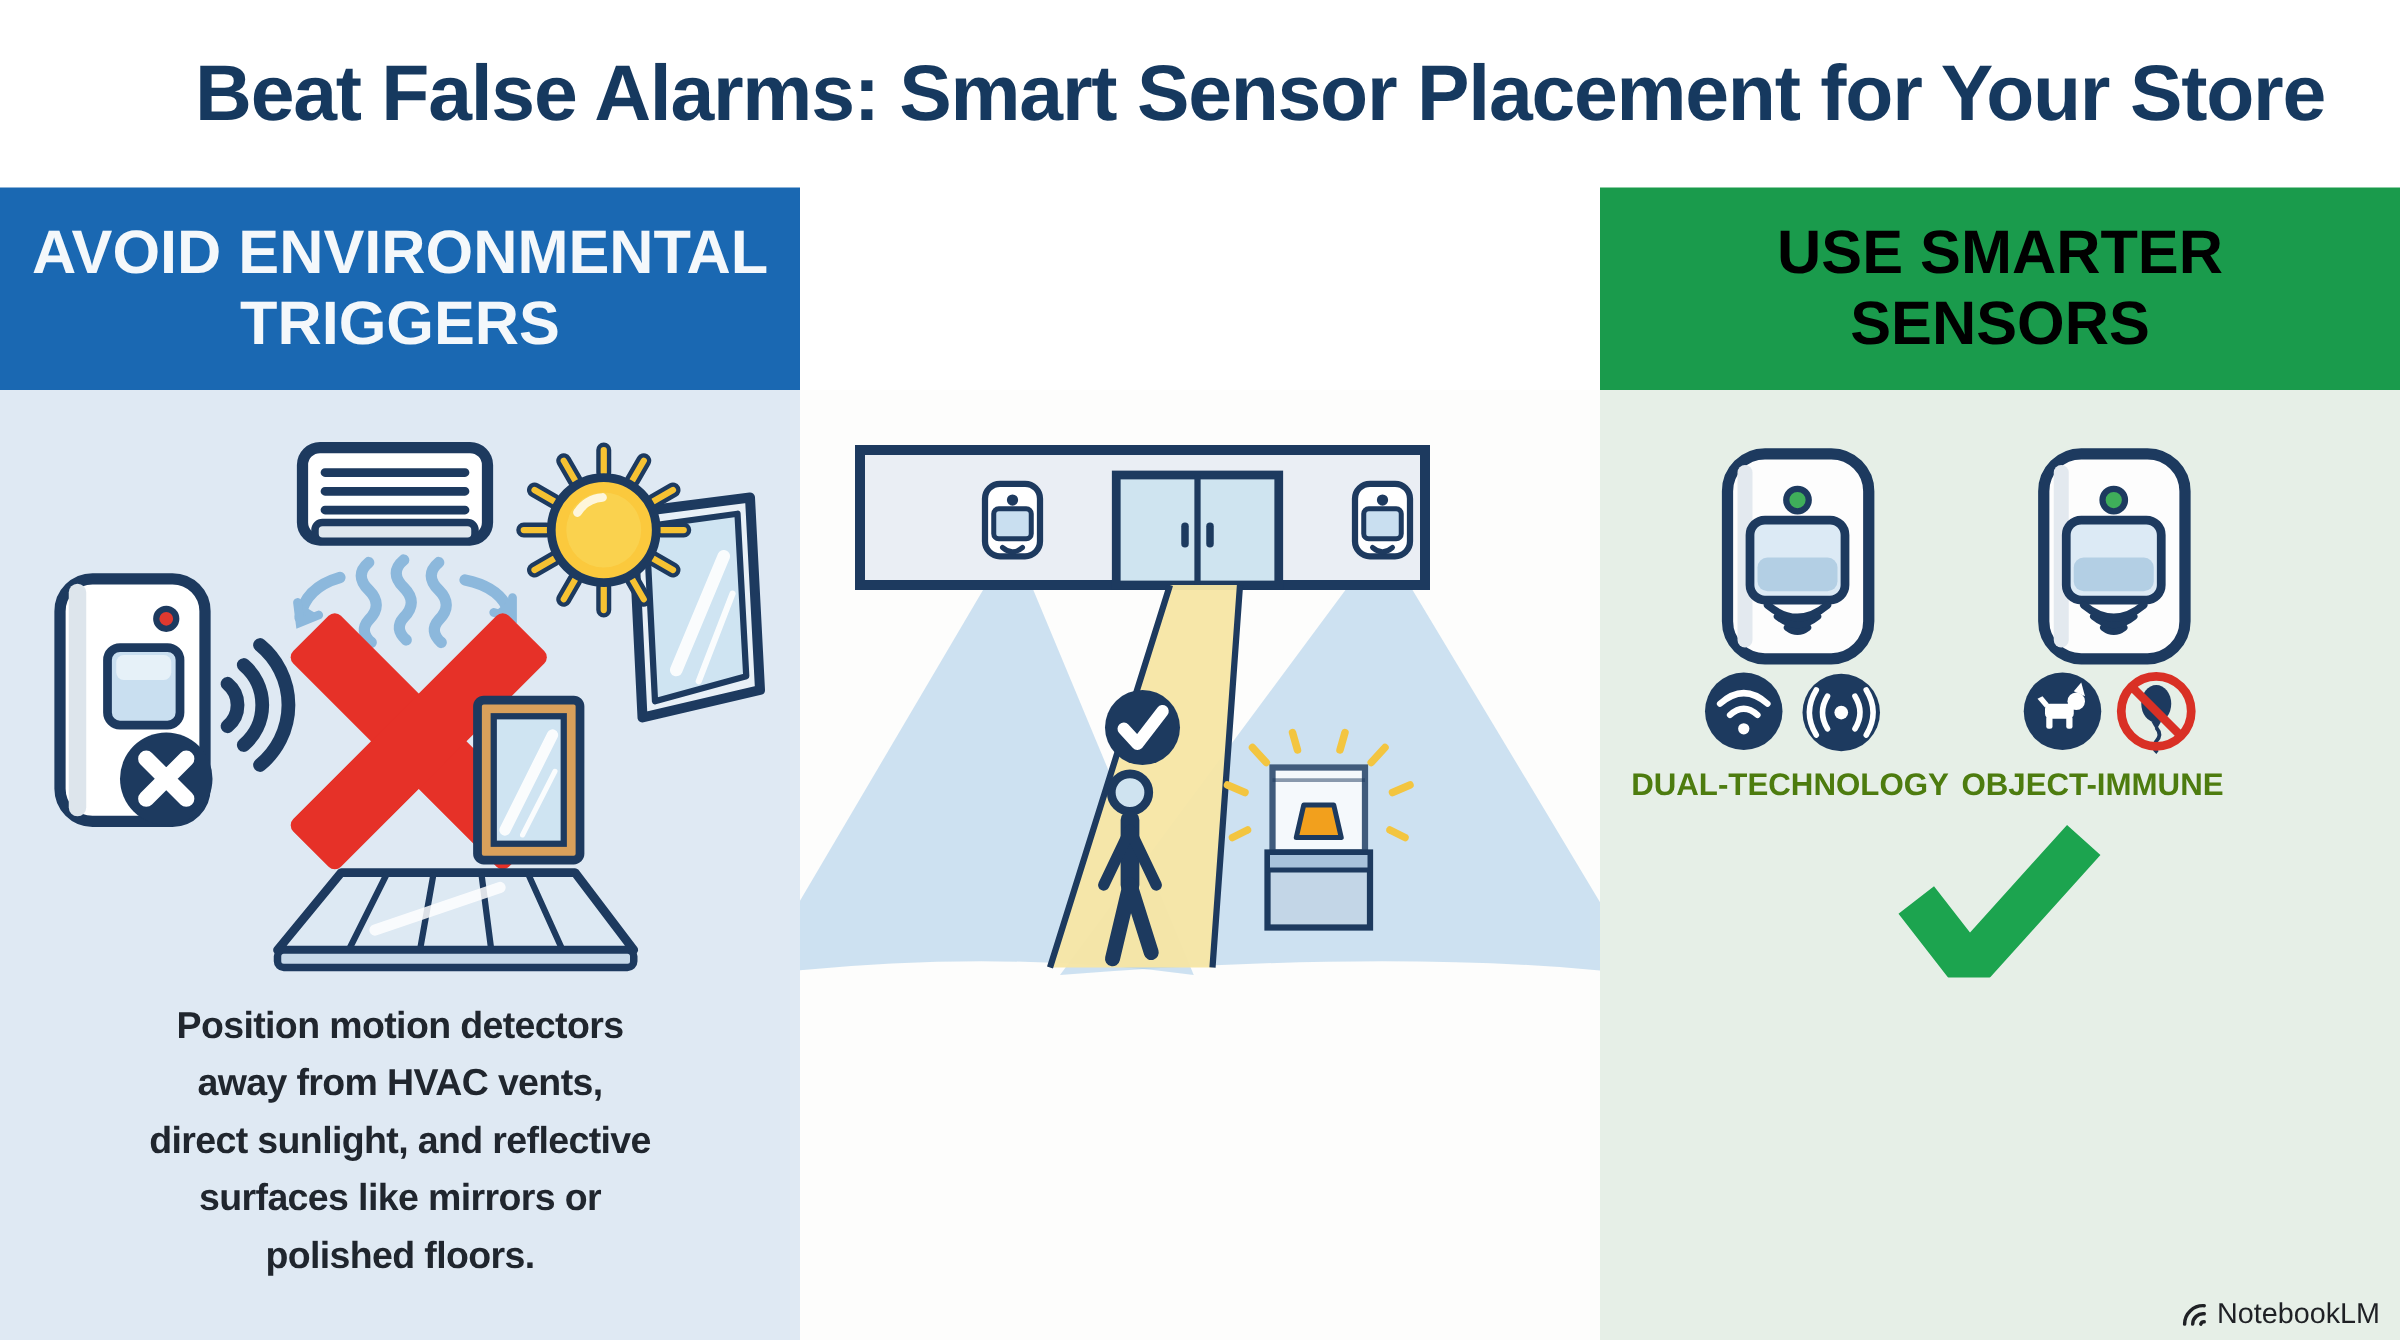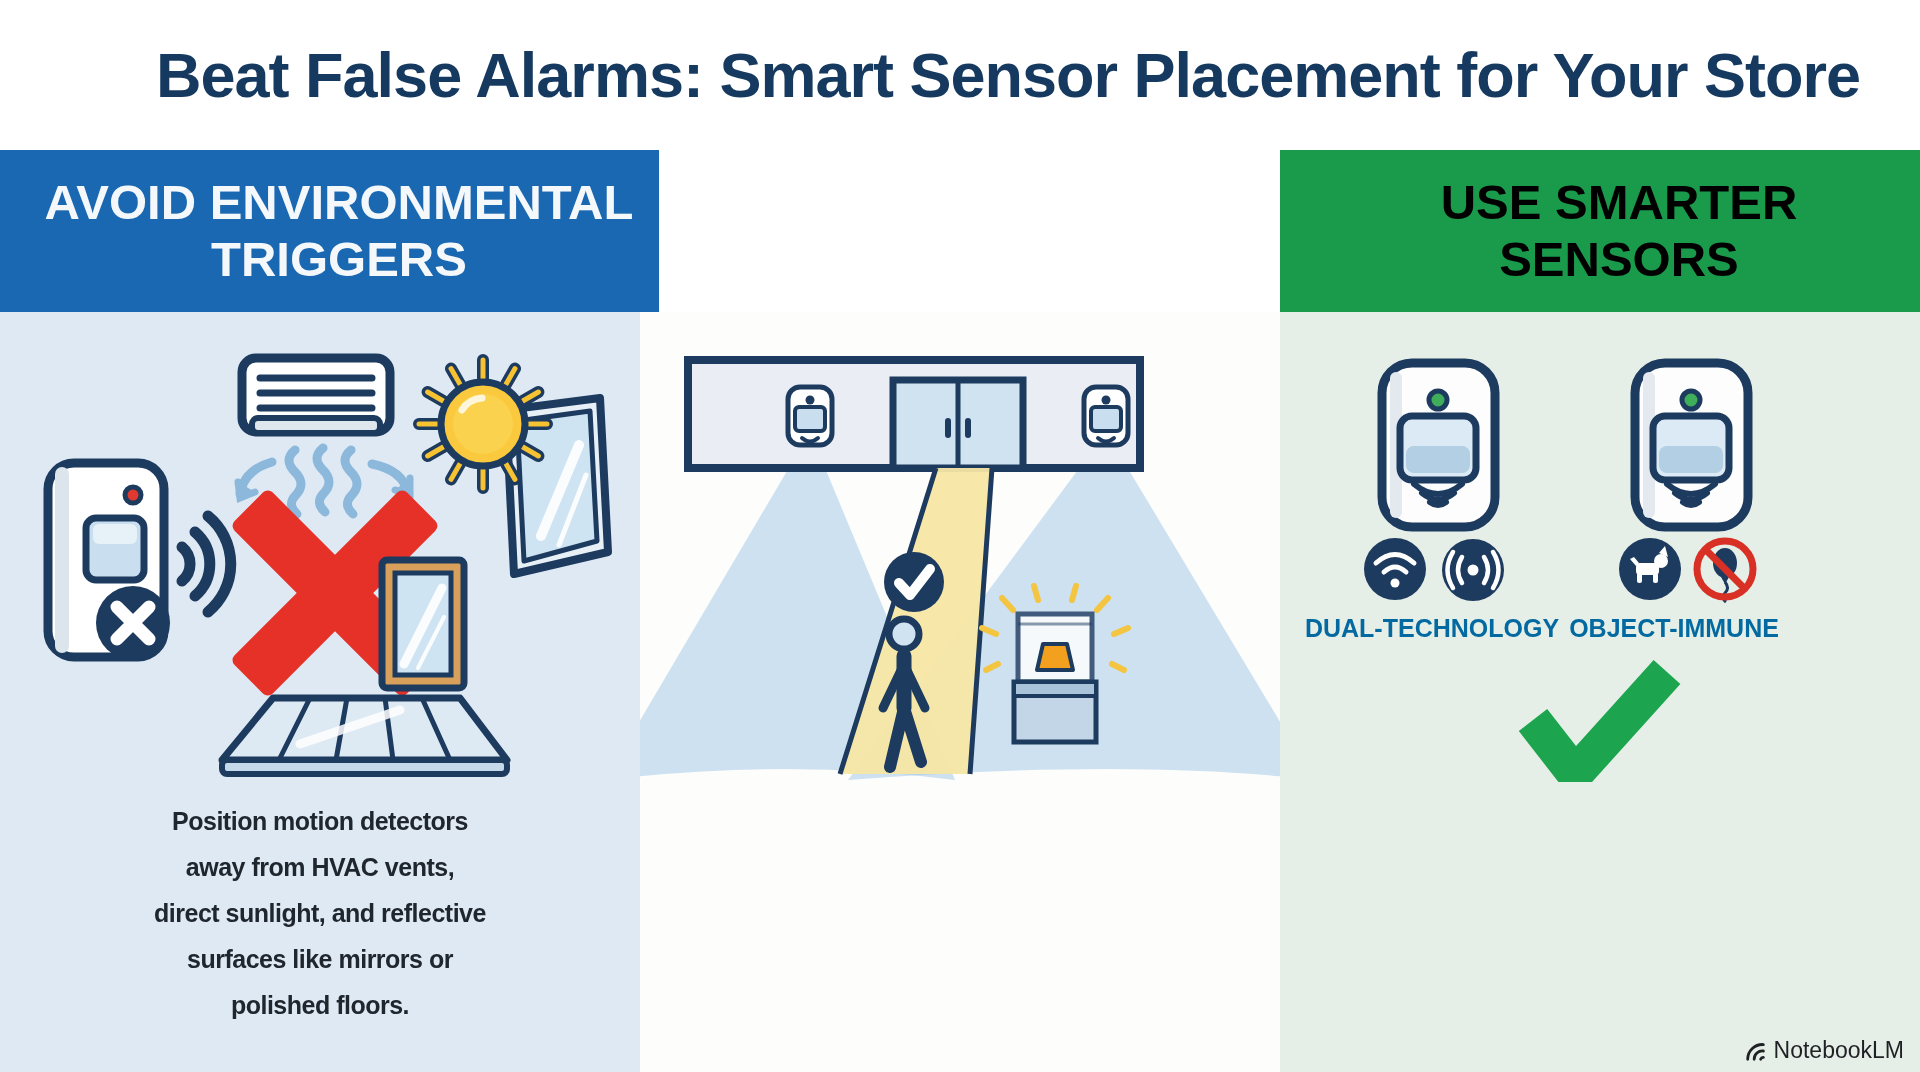--- a/index.html
+++ b/index.html
@@ -6,32 +6,32 @@
   #stage{position:relative;width:1920px;height:1072px;overflow:hidden;background:#fff;
          font-family:"Liberation Sans",sans-serif;}
   
   #title-band{position:absolute;left:0;top:0;width:1920px;height:150px;background:#ffffff;
               display:flex;align-items:center;justify-content:center;margin-left:48px;}
   #title-band h1{margin:0;font-size:63px;font-weight:bold;color:#16395f;letter-spacing:-1px;white-space:nowrap;}
   
   .col{position:absolute;top:150px;width:640px;height:922px;}
   #col-0{left:0;} #col-1{left:640px;} #col-2{left:1280px;}
   .hdr{position:absolute;left:0;top:0;width:640px;height:162px;display:flex;align-items:center;justify-content:center;
-       text-align:center;font-weight:bold;font-size:49px;line-height:57px;letter-spacing:0;padding-left:19px;}
+       text-align:center;font-weight:bold;font-size:49px;line-height:57px;letter-spacing:0;}
   #col-0 .hdr{background:#1a68b2;color:#f4f8fb;}
   #col-1 .hdr{background:#f5c51e;color:#1d3a5f;}
   #col-2 .hdr{background:#1a9b4c;color:#000000;}
   .body{position:absolute;left:0;top:162px;width:640px;height:760px;overflow:hidden;}
   #col-0 .body{background:#dfe9f3;}
   #col-1 .body{background:#fdfdfc;}
   #col-2 .body{background:#e6efe7;}
   .illus{position:absolute;left:0;top:0;width:640px;height:470px;}
   .caption{position:absolute;left:4%;top:486px;width:92%;text-align:center;
-           font-size:25px;line-height:46px;font-weight:bold;color:#20262e;letter-spacing:-0.5px;}
-  .badge-label{position:absolute;top:302px;font-size:25px;font-weight:bold;color:#0369a1;text-align:center;letter-spacing:0;}
+           font-size:30px;line-height:46px;font-weight:bold;color:#20262e;letter-spacing:-0.5px;}
+  .badge-label{position:absolute;top:302px;font-size:25px;font-weight:bold;color:#4d7c0f;text-align:center;letter-spacing:0;}
   #label-dual{left:22px;width:260px;}
   #label-object{left:274px;width:240px;}
   
   #watermark{position:absolute;right:16px;bottom:8px;display:flex;align-items:center;gap:6px;}
   #watermark .wm-label{font-size:23px;font-weight:normal;color:#1f2125;}
 </style>
 </head>
 <body>
 
 <div id="stage">

